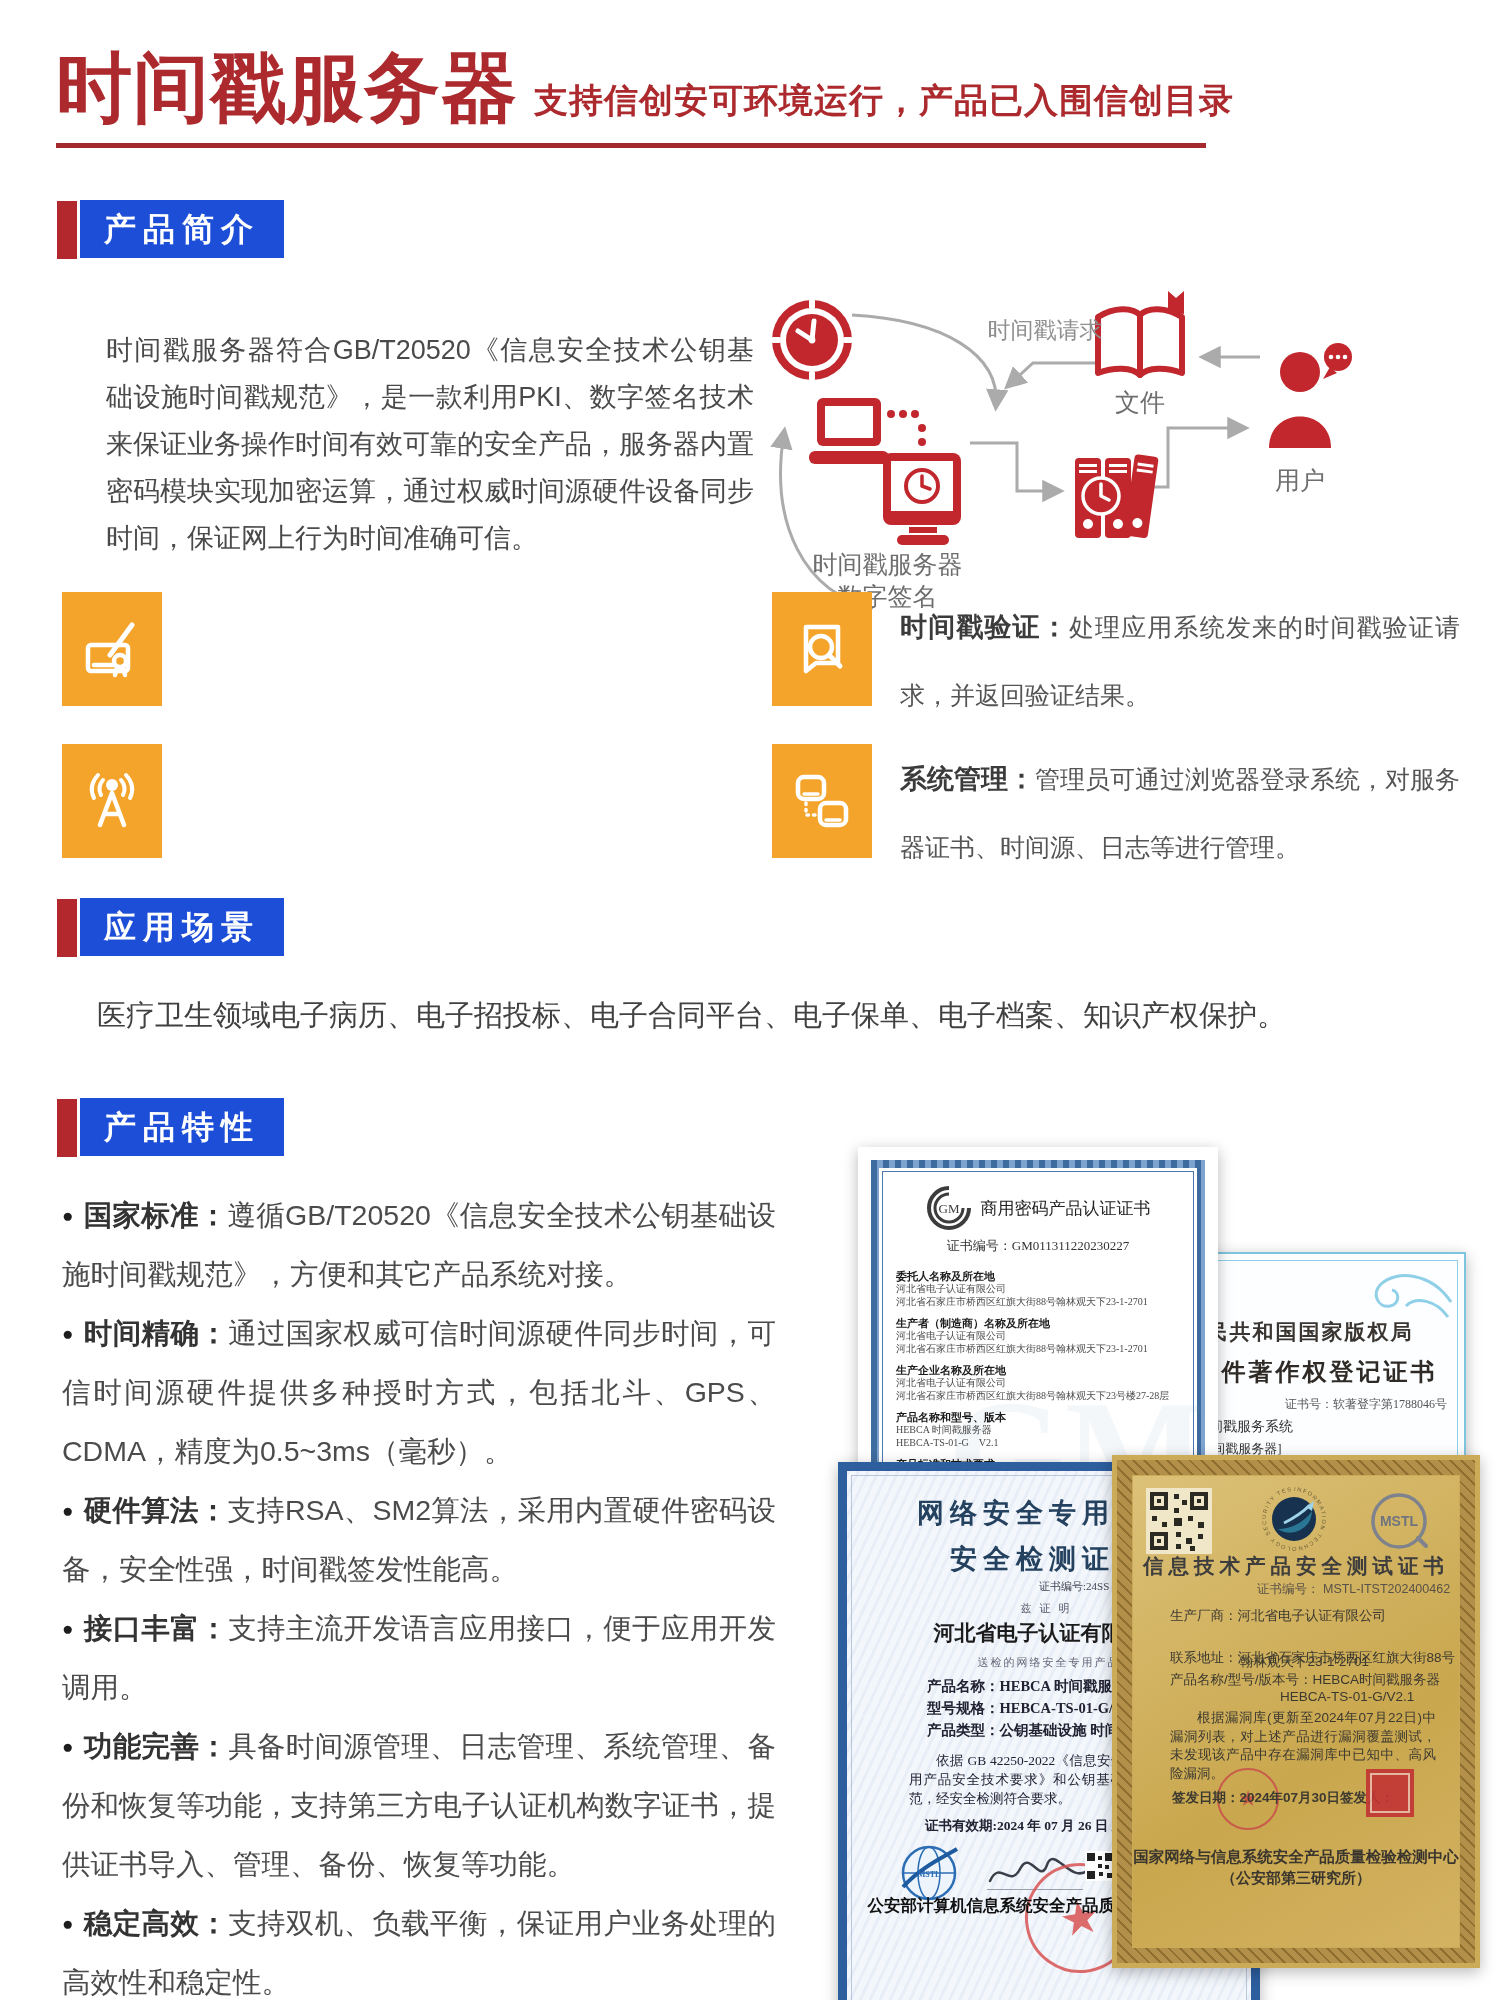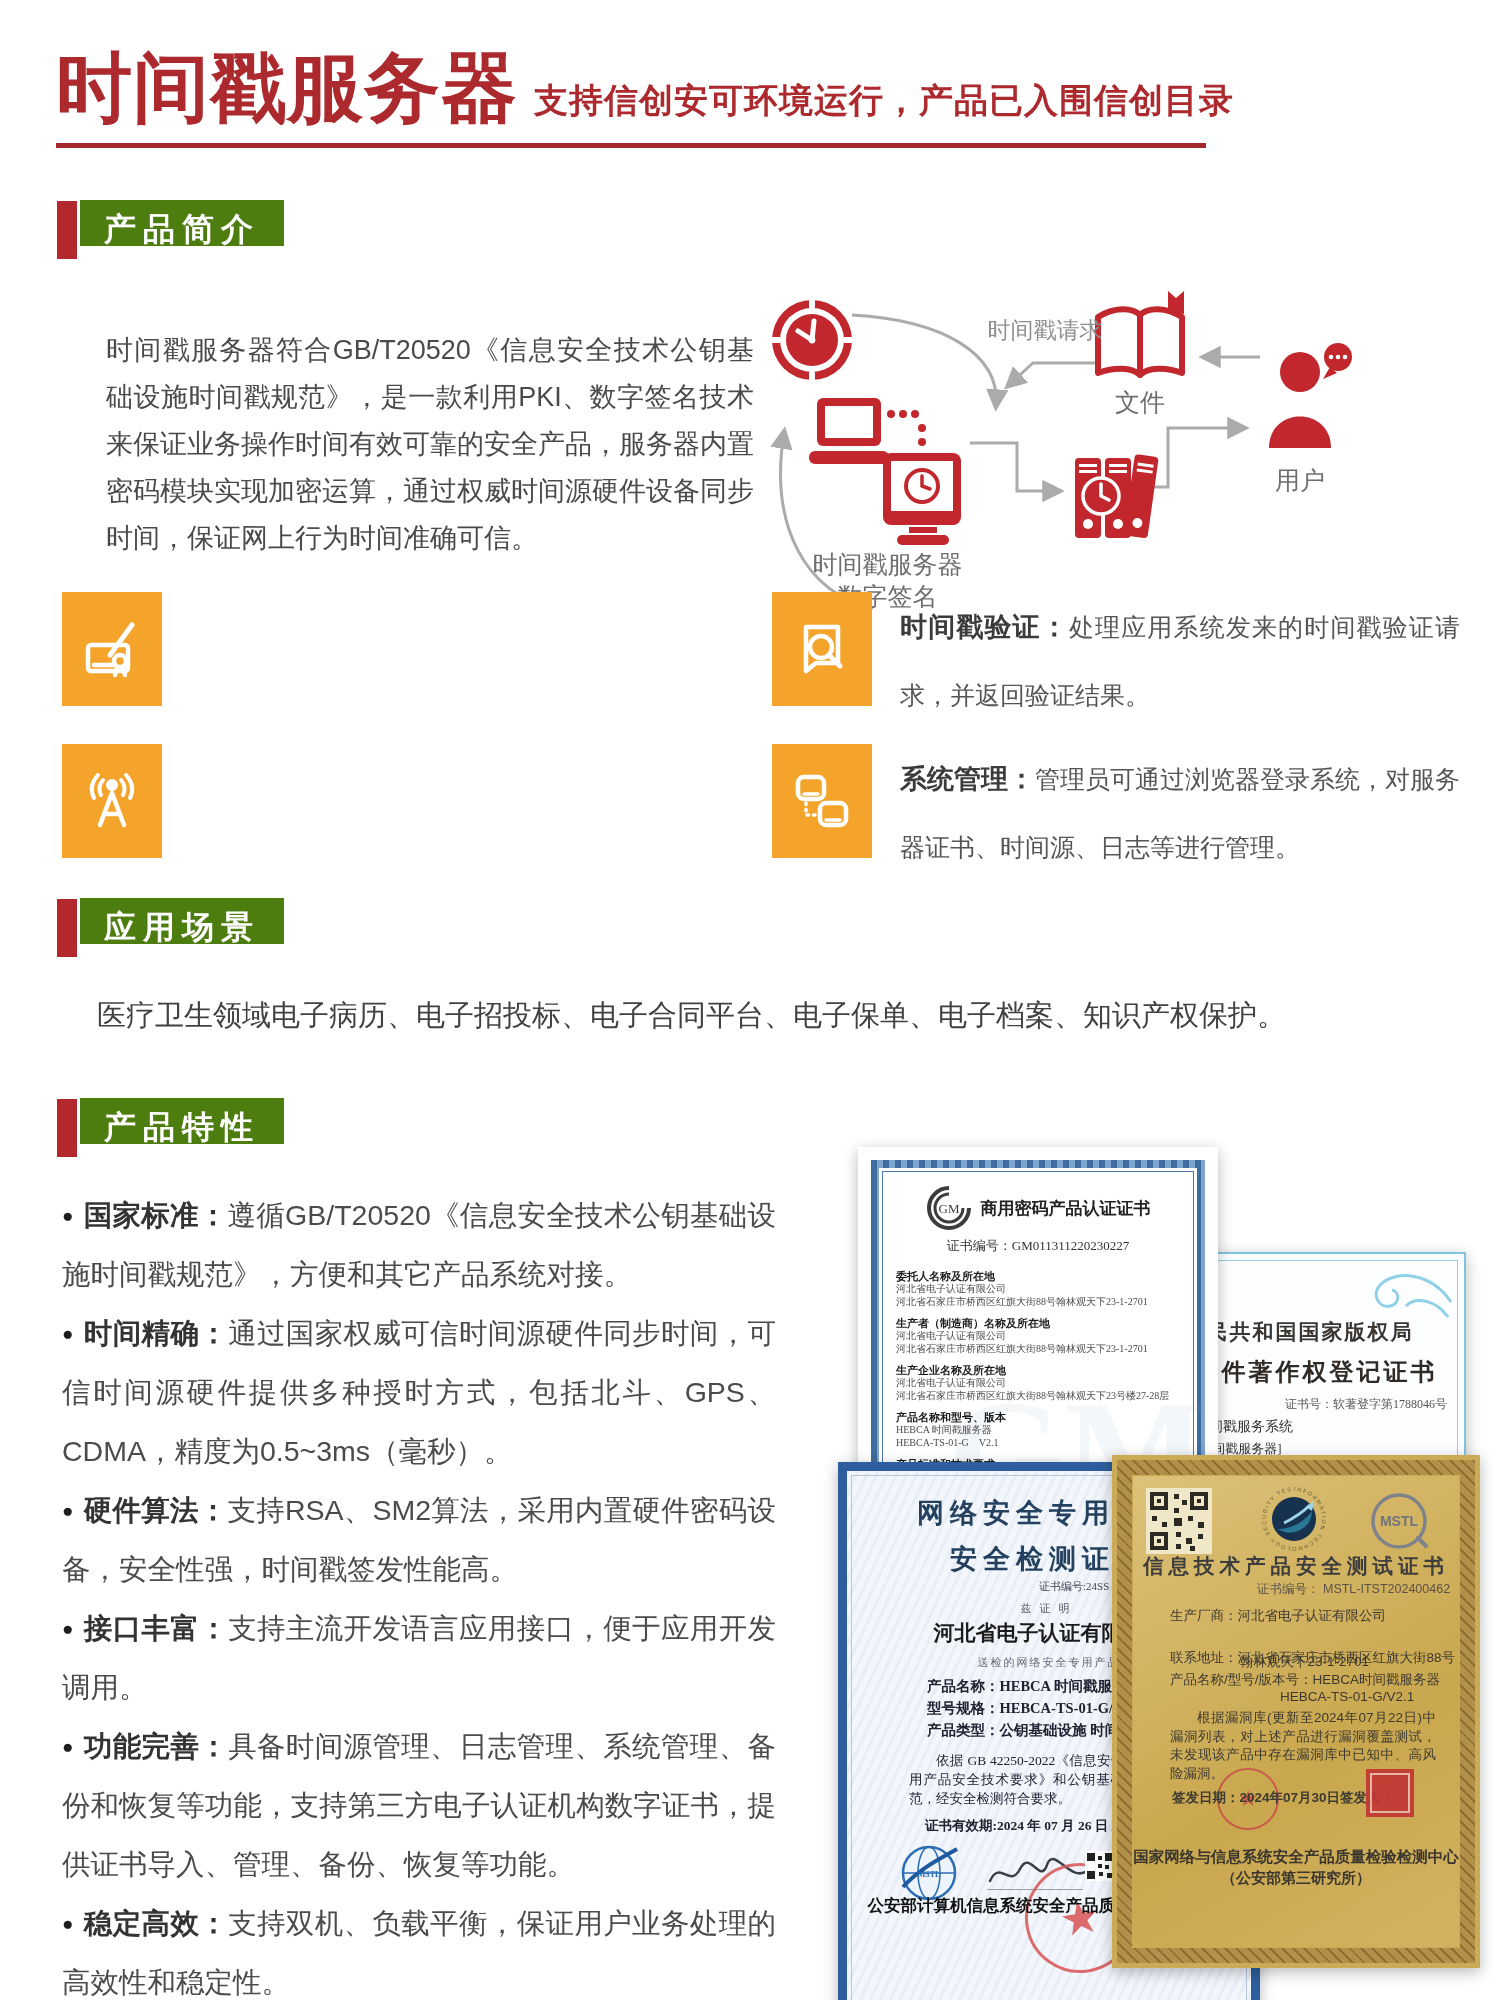--- a/index.html
+++ b/index.html
@@ -6,21 +6,21 @@
   .page{position:relative;width:1500px;height:2000px;background:#fff;overflow:hidden;
         font-family:"Liberation Sans",sans-serif;}
   
   .hdr{position:absolute;left:56px;top:42px;display:flex;align-items:flex-end;gap:16px;color:#ac2a2e;}
   .hdr .t{font-size:76px;font-weight:900;line-height:92px;letter-spacing:1px;}
   .hdr .s{font-size:34px;font-weight:700;margin-bottom:10px;letter-spacing:1px;}
   .hdr-line{position:absolute;left:56px;top:143px;width:1150px;height:5px;background:#a5282c;}
   
   .sec{position:absolute;left:57px;}
   .sec .bar{position:absolute;left:0;top:1px;width:20px;height:58px;background:#b2282c;}
-  .sec .box{position:absolute;left:23px;top:0;height:46px;line-height:58px;background:#4d7c0f;color:#fff;
+  .sec .box{position:absolute;left:23px;top:0;height:58px;line-height:58px;background:#1d4ed8;color:#fff;
             font-size:32px;font-weight:700;letter-spacing:7px;padding:0 24px;white-space:nowrap;}
   
   .intro-p{position:absolute;left:106px;top:300px;width:648px;font-size:27px;line-height:47px;
            color:#4a4a4a;text-align:justify;}
   .dlabel{position:absolute;text-align:center;font-size:25px;color:#6e6e6e;line-height:32px;}
   .dlabel.light{font-size:23px;color:#8f8f8f;}
   
   .cap-ic{position:absolute;width:100px;height:114px;background:#f4a42b;display:flex;align-items:center;justify-content:center;}
   .cap-tx{position:absolute;font-size:25px;line-height:68px;color:#555;text-align:justify;}
   .cap-tx b{font-size:27px;color:#3b3b3b;}
@@ -43,21 +43,21 @@
   .certB .no{position:absolute;left:198px;top:142px;font-size:12px;color:#555;white-space:nowrap;}
   .certB .p1{position:absolute;left:108px;top:164px;font-size:14px;color:#333;}
   .certB .p2{position:absolute;left:108px;top:186px;font-size:13px;color:#333;}
   .certB .co{position:absolute;left:108px;top:208px;font-size:13px;color:#333;}
   .certA{left:858px;top:1147px;width:360px;height:553px;background:#fff;z-index:2;
          font-family:"Liberation Serif",serif;}
   .certA-border{position:absolute;inset:13px;border:8px solid #4a77ad;
         border-image:repeating-linear-gradient(90deg,#3f6c9e 0 6px,#7da3cf 6px 12px) 8;}
   .certA-border::after{content:"";position:absolute;inset:3px;border:1px solid #4a77ad;}
   .certA-head{position:absolute;left:0;right:0;top:38px;display:flex;justify-content:center;align-items:center;gap:9px;}
-  .certA-head .t{font-size:17px;font-weight:700;color:#222;}
+  .certA-head .t{font-size:17px;font-weight:400;color:#222;}
   .certA .no{position:absolute;left:0;right:0;top:90px;text-align:center;font-size:13px;color:#333;}
   .certA-body{position:absolute;left:38px;right:34px;top:114px;}
   .certA-body .bh{font-size:11px;font-weight:700;color:#1c1c1c;line-height:14px;margin-top:8px;}
   .certA-body .bl{font-size:10px;color:#4a4a4a;line-height:12.5px;}
   .certA .wm{position:absolute;left:90px;top:220px;font-size:150px;color:rgba(120,150,190,.08);font-weight:700;}
   .certC{left:838px;top:1462px;width:404px;height:536px;z-index:3;border:9px solid #2d5e9e;
          background:#f3f6fb;background-image:repeating-linear-gradient(115deg,rgba(90,130,190,.07) 0 3px,rgba(255,255,255,0) 3px 9px);
          font-family:"Liberation Serif",serif;color:#223;}
   .certC::after{content:"";position:absolute;inset:4px;border:1px solid #b9c7dd;}
   .certC .t1{position:absolute;left:0;right:0;top:24px;text-align:center;font-size:27px;font-weight:700;

